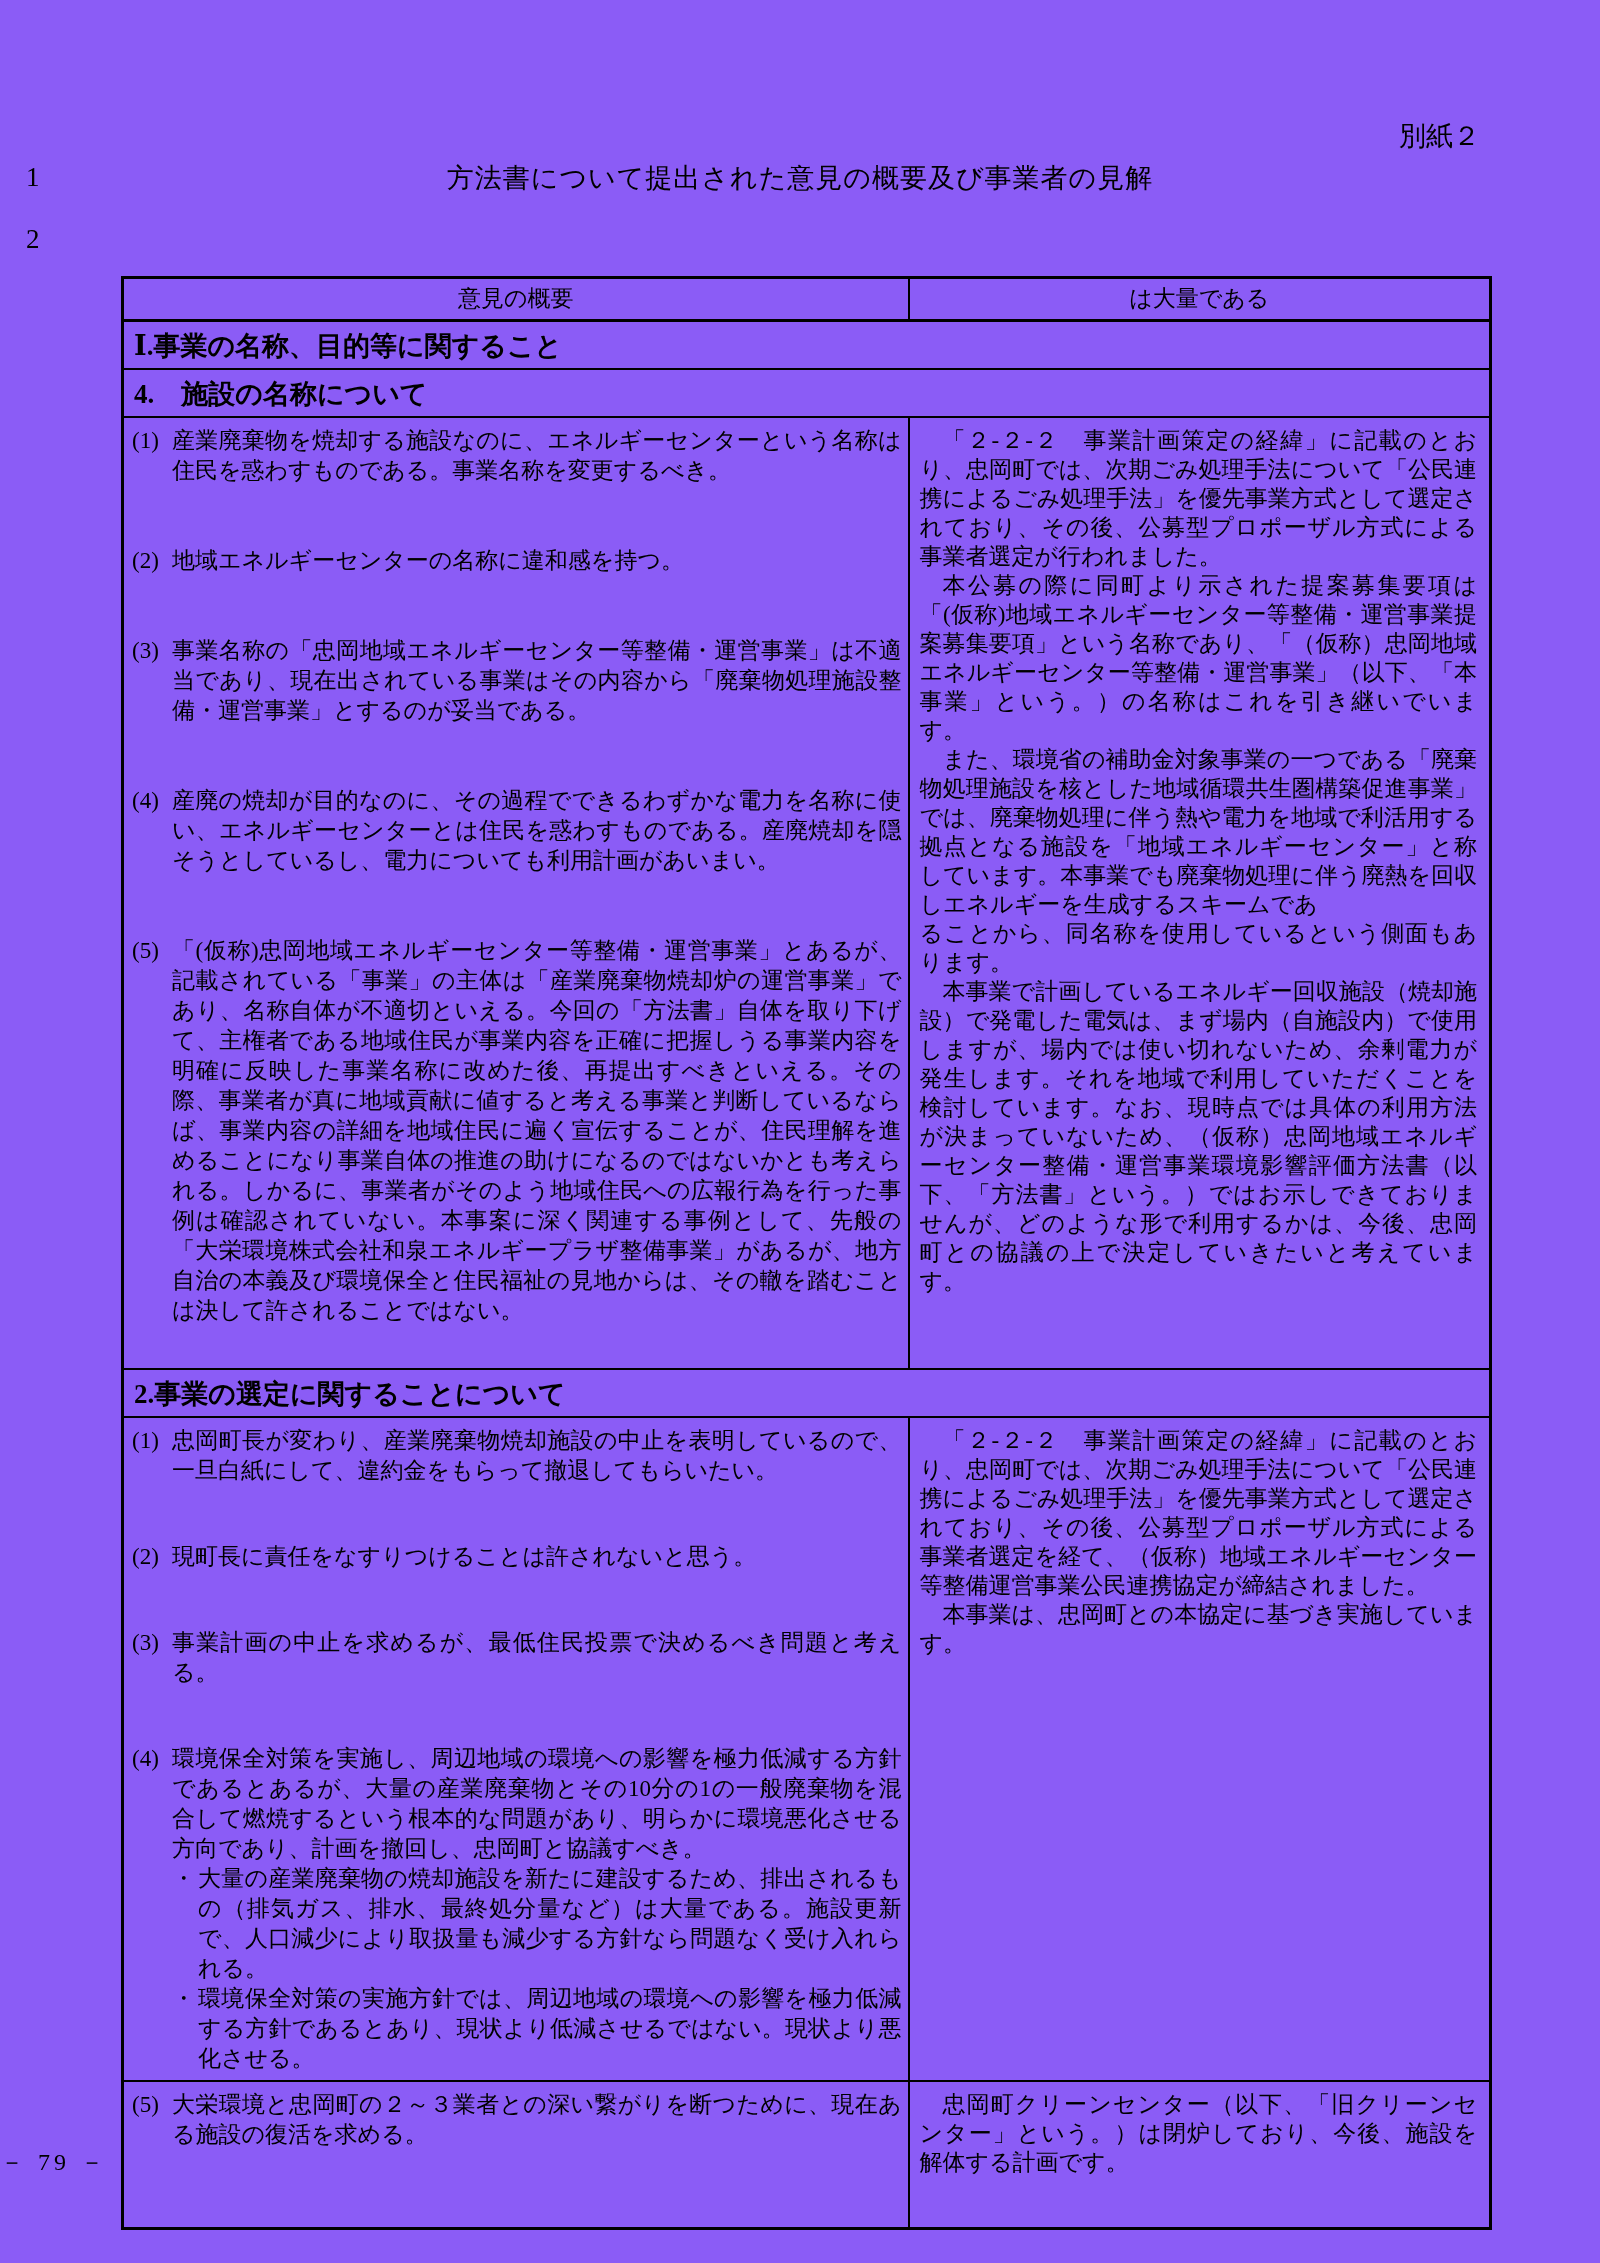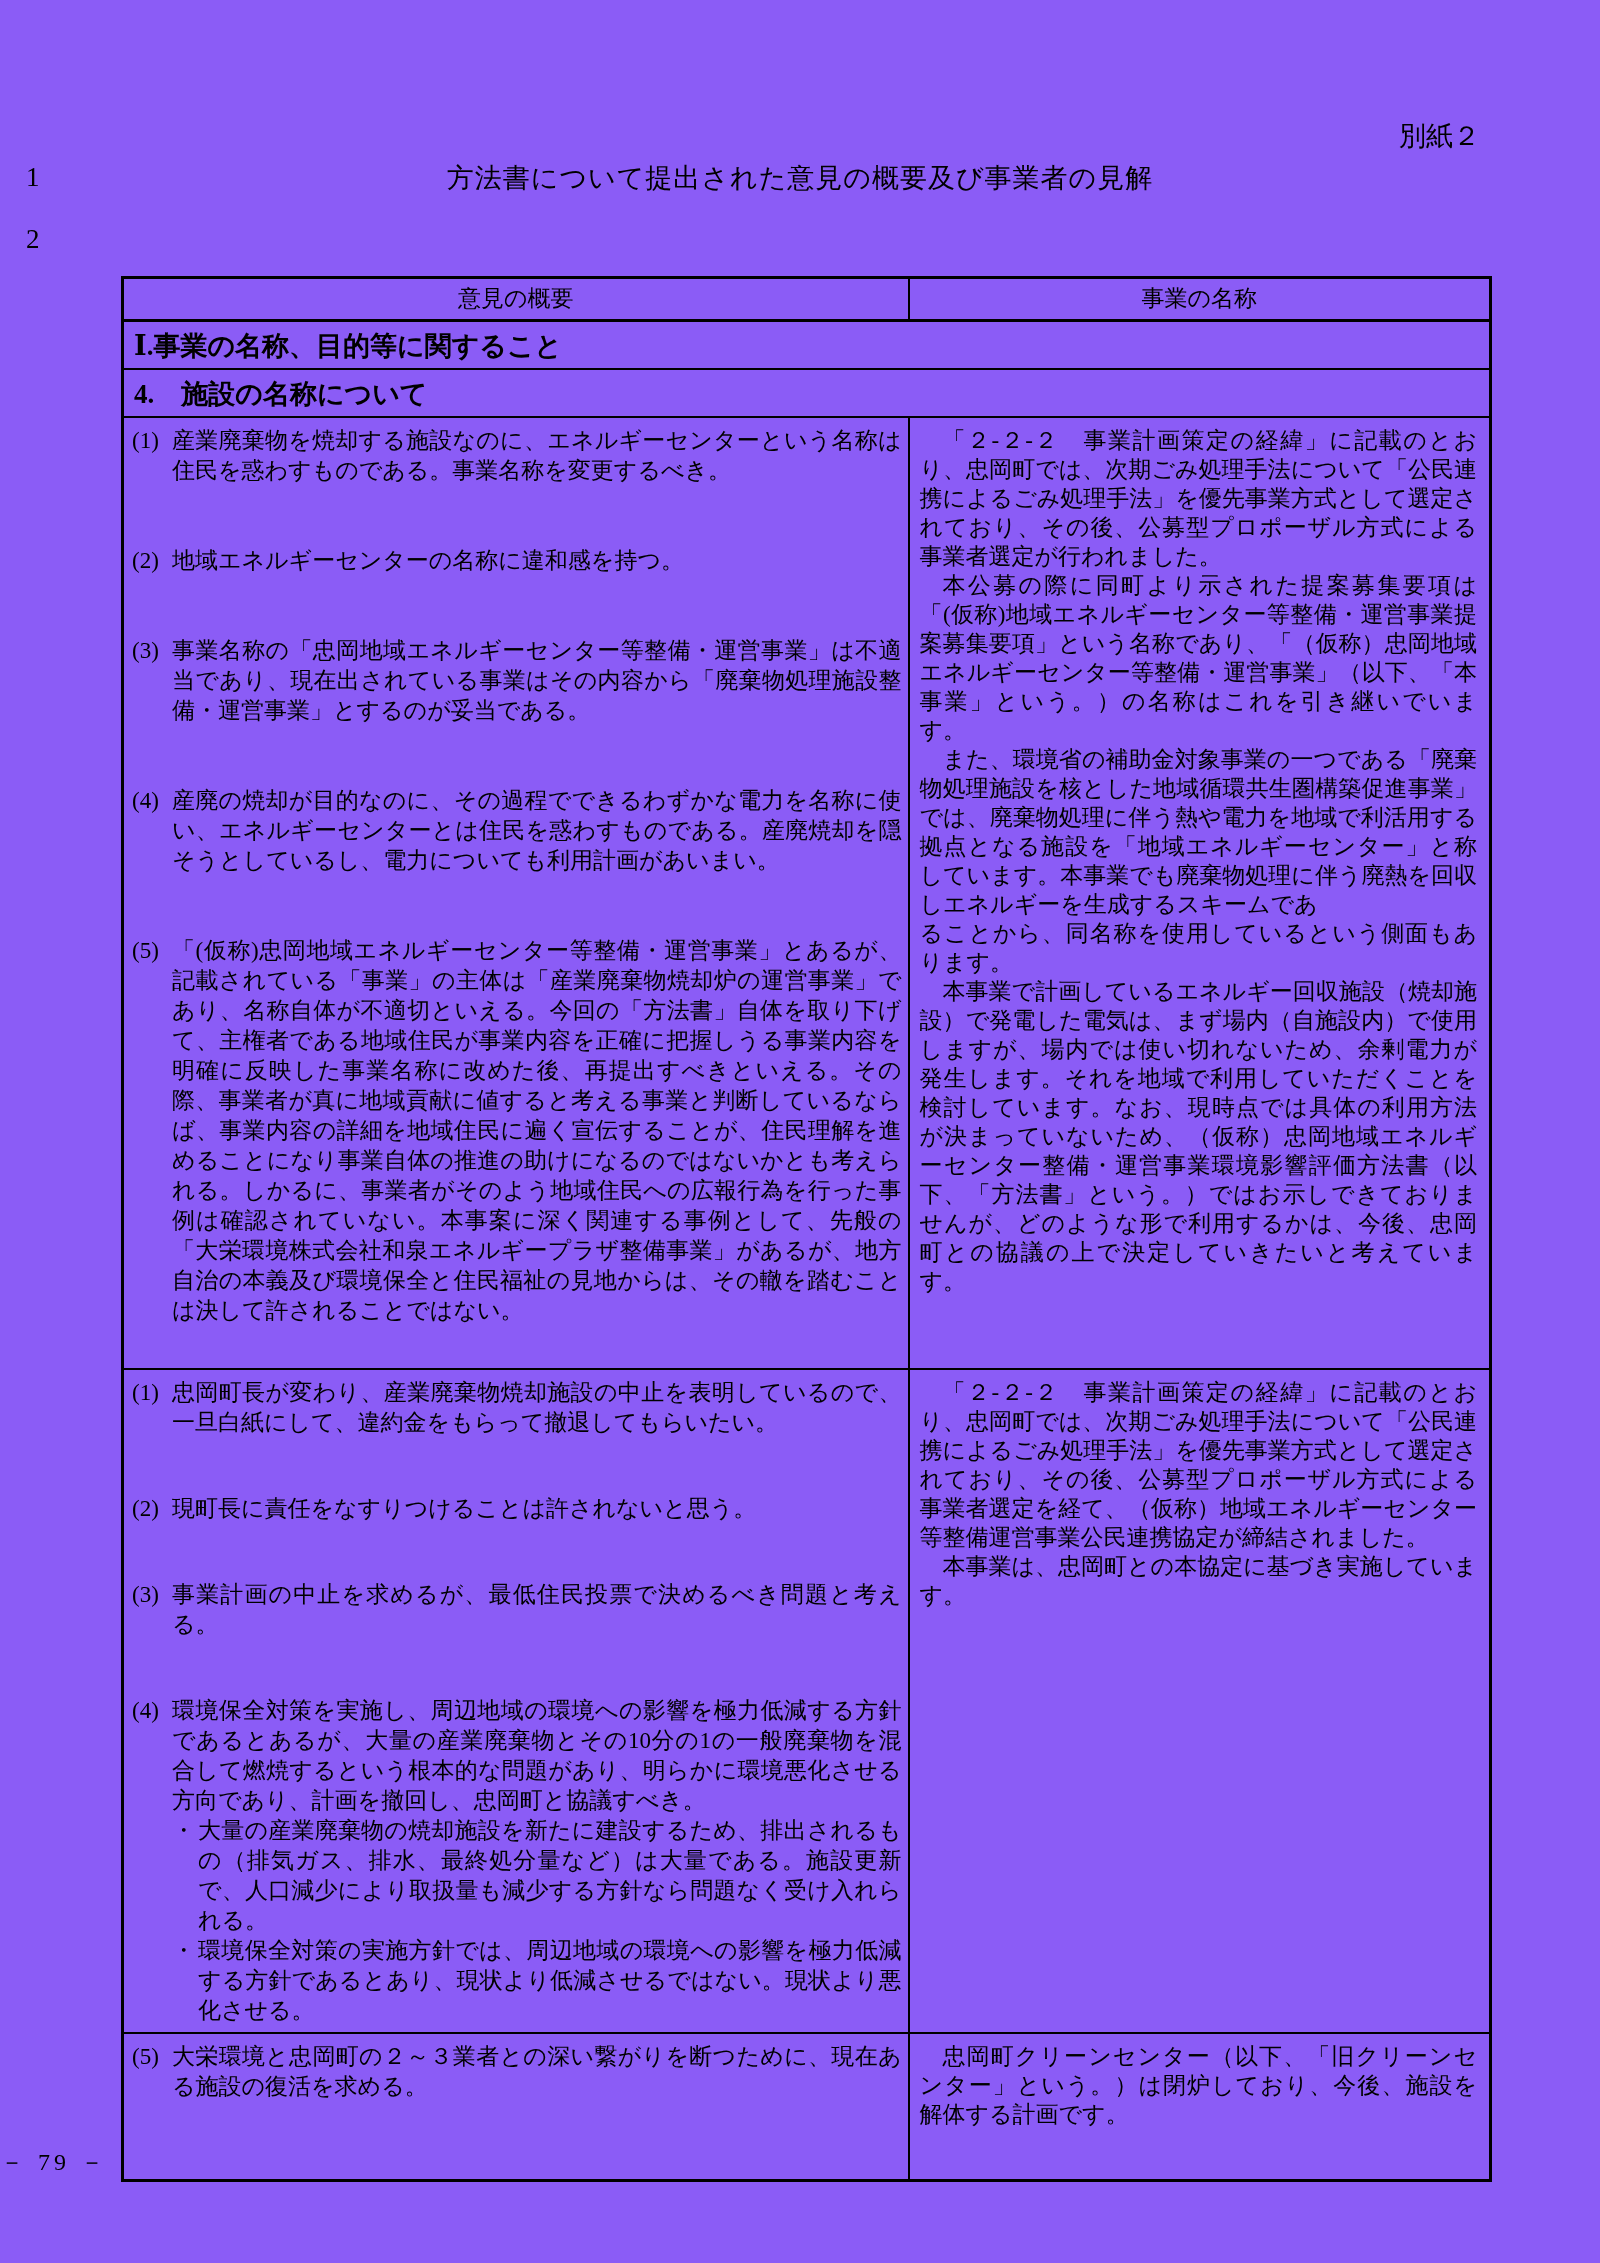--- a/index.html
+++ b/index.html
@@ -113,21 +113,21 @@
 
   <table class="doc-table">
     <colgroup>
         <col class="c-left">
         <col class="c-right">
       </colgroup>
 
     <tbody>
         <tr class="header-row">
       <td>意見の概要</td>
-      <td>事業の名称</td>
+      <td>は大量である</td>
     </tr>
 
     <tr class="section-row">
       <td colspan="2">Ⅰ.事業の名称、目的等に関すること</td>
     </tr>
 
     <tr class="section-row">
       <td colspan="2">4.　施設の名称について</td>
     </tr>
 
@@ -156,20 +156,23 @@
       </td>
       <td class="cell-response">
         <p class="indent">「２-２-２　事業計画策定の経緯」に記載のとおり、忠岡町では、次期ごみ処理手法について「公民連携によるごみ処理手法」を優先事業方式として選定されており、その後、公募型プロポーザル方式による事業者選定が行われました。</p>
         <p class="indent">本公募の際に同町より示された提案募集要項は「(仮称)地域エネルギーセンター等整備・運営事業提案募集要項」という名称であり、「（仮称）忠岡地域エネルギーセンター等整備・運営事業」（以下、「本事業」という。）の名称はこれを引き継いでいます。</p>
         <p class="indent">また、環境省の補助金対象事業の一つである「廃棄物処理施設を核とした地域循環共生圏構築促進事業」では、廃棄物処理に伴う熱や電力を地域で利活用する拠点となる施設を「地域エネルギーセンター」と称しています。本事業でも廃棄物処理に伴う廃熱を回収しエネルギーを生成するスキームであ</p>
         <p class="noindent">ることから、同名称を使用しているという側面もあります。</p>
         <p class="indent">本事業で計画しているエネルギー回収施設（焼却施設）で発電した電気は、まず場内（自施設内）で使用しますが、場内では使い切れないため、余剰電力が発生します。それを地域で利用していただくことを検討しています。なお、現時点では具体の利用方法が決まっていないため、（仮称）忠岡地域エネルギーセンター整備・運営事業環境影響評価方法書（以下、「方法書」という。）ではお示しできておりませんが、どのような形で利用するかは、今後、忠岡町との協議の上で決定していきたいと考えています。</p>
       </td>
     </tr>
 
+    <tr class="section-row">
+      <td colspan="2">2.事業の選定に関することについて</td>
+    </tr>
 
     <tr class="row-2">
       <td class="cell-opinion">
         <div class="opinion gap-sm">
           <span class="num">(1)</span>
           <span class="txt">忠岡町長が変わり、産業廃棄物焼却施設の中止を表明しているので、一旦白紙にして、違約金をもらって撤退してもらいたい。</span>
         </div>
         <div class="opinion gap-sm">
           <span class="num">(2)</span>
           <span class="txt">現町長に責任をなすりつけることは許されないと思う。</span>

